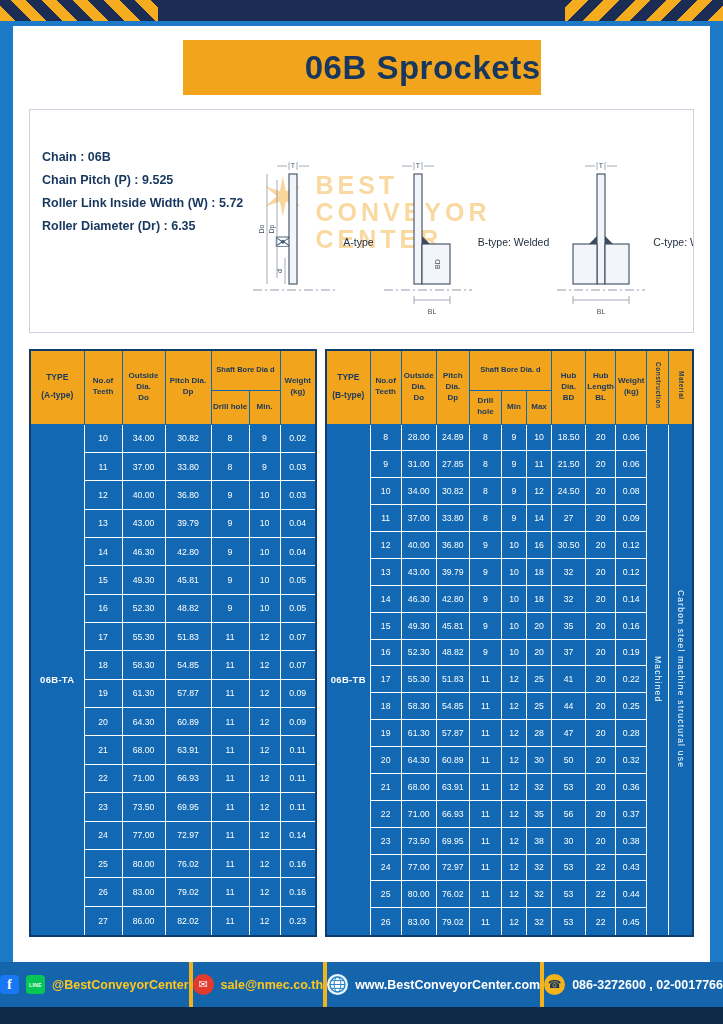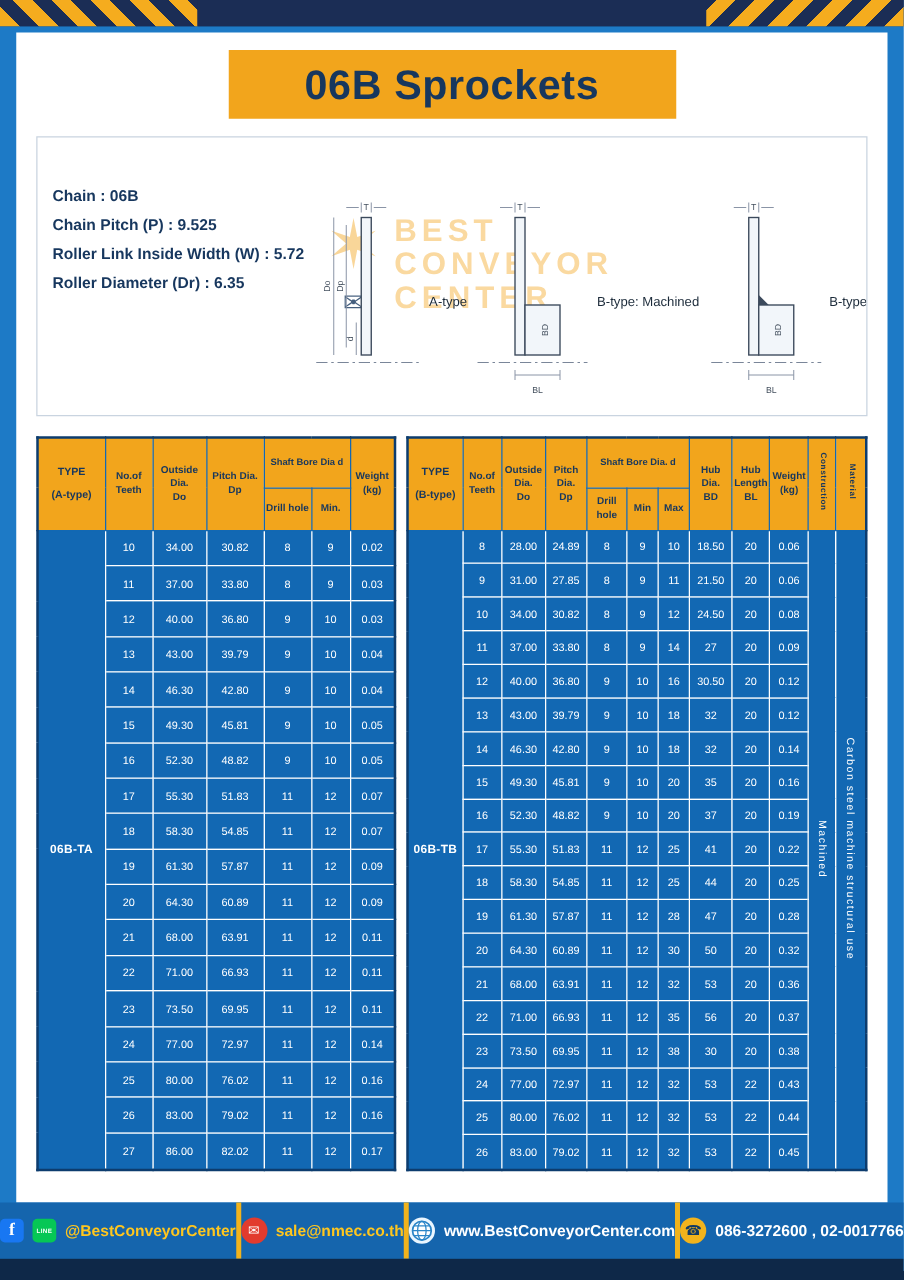--- a/index.html
+++ b/index.html
@@ -9,21 +9,21 @@
 
   
   .top-strip{position:absolute;top:0;left:0;right:0;height:21px;background:#1b2d55;display:flex;z-index:5}
   .hazard{width:158px;height:100%;background:repeating-linear-gradient(45deg,#f5ac1e 0 11px,#1b2d55 11px 22px)}
   .hazard.right{background:repeating-linear-gradient(-45deg,#f5ac1e 0 11px,#1b2d55 11px 22px)}
   .top-mid{flex:1;background:#1b2d55}
 
   
   .content{position:absolute;top:26px;left:13px;right:13px;bottom:62px;background:#fff;padding:10px 16px 0 16px}
 
-  .banner{width:358px;height:55px;margin:4px auto 0;background:#f2a51c;display:flex;align-items:center;justify-content:center}
+  .banner{width:358px;height:55px;margin:4px auto 0;background:#f2a51c;display:flex;align-items:center;justify-content:flex-end}
   .banner-text{font-size:33px;font-weight:bold;color:#17375e;letter-spacing:.5px}
 
   
   .spec-panel{position:relative;margin-top:14px;height:224px;border:1px solid #c9d4e0;background:#fff;display:flex;overflow:hidden}
   .spec-text{width:228px;padding:40px 0 0 12px;position:relative;z-index:3}
   .spec-line{font-size:12.5px;font-weight:bold;color:#17375e;margin-bottom:9px;white-space:nowrap}
   .diagrams{flex:1;display:flex;justify-content:space-between;align-items:flex-end;padding:6px 8px 4px 0;position:relative;z-index:3}
   .fig{display:flex;flex-direction:row;align-items:center}
   .fig-label{font-size:10.5px;color:#1c2b3a;margin-top:2px;padding-bottom:4px;white-space:nowrap}
   .part{fill:#f2f6fa;stroke:#3c4a5c;stroke-width:1.1}
@@ -121,38 +121,20 @@
             <text class="dtx" x="21" y="71" text-anchor="middle" transform="rotate(-90 21 71)">Do</text>
             <line class="dim" x1="34" y1="22" x2="34" y2="120"></line>
             <text class="dtx" x="31" y="71" text-anchor="middle" transform="rotate(-90 31 71)">Dp</text>
             <line class="dim" x1="42" y1="100" x2="42" y2="126"></line>
             <text class="dtx" x="39" y="113" text-anchor="middle" transform="rotate(-90 39 113)">d</text>
             <line class="axis" x1="10" y1="132" x2="92" y2="132"></line>
           </svg>
           <div class="fig-label">A-type</div>
         </div>
 
-        <div class="fig">
-          <svg width="104" height="170" viewBox="0 0 104 170">
-            <line class="dim" x1="38" y1="12" x2="38" y2="4"></line>
-              <line class="dim" x1="46" y1="12" x2="46" y2="4"></line>
-            <line class="dim" x1="26" y1="8" x2="36" y2="8"></line>
-              <line class="dim" x1="48" y1="8" x2="58" y2="8"></line>
-            <text class="dtx" x="42" y="10" text-anchor="middle">T</text>
-            <rect class="part" x="38" y="16" width="8" height="110"></rect>
-            <rect class="part" x="46" y="86" width="28" height="40"></rect>
-            <text class="dtx" x="64" y="106" text-anchor="middle" transform="rotate(-90 64 106)">BD</text>
-            <line class="axis" x1="8" y1="132" x2="96" y2="132"></line>
-            <line class="dim" x1="38" y1="138" x2="38" y2="146"></line>
-              <line class="dim" x1="74" y1="138" x2="74" y2="146"></line>
-            <line class="dim" x1="38" y1="142" x2="74" y2="142"></line>
-            <text class="dtx" x="56" y="156" text-anchor="middle">BL</text>
-          </svg>
-          <div class="fig-label">B-type: Machined</div>
-        </div>
 
         <div class="fig">
           <svg width="104" height="170" viewBox="0 0 104 170">
             <line class="dim" x1="40" y1="12" x2="40" y2="4"></line>
               <line class="dim" x1="48" y1="12" x2="48" y2="4"></line>
             <line class="dim" x1="28" y1="8" x2="38" y2="8"></line>
               <line class="dim" x1="50" y1="8" x2="60" y2="8"></line>
             <text class="dtx" x="44" y="10" text-anchor="middle">T</text>
             <rect class="part" x="40" y="16" width="8" height="110"></rect>
             <rect class="part" x="48" y="86" width="28" height="40"></rect>
@@ -360,21 +342,21 @@
               <td>11</td>
               <td>12</td>
               <td>0.16</td>
             </tr>
             <tr>
               <td>27</td>
               <td>86.00</td>
               <td>82.02</td>
               <td>11</td>
               <td>12</td>
-              <td>0.17</td>
+              <td>0.23</td>
             </tr>
           </tbody>
       </table>
 
       <table class="tbl tbl-b">
         <colgroup>
           <col style="width:44px">
             <col style="width:31px">
             <col style="width:35px">
             <col style="width:33px">

